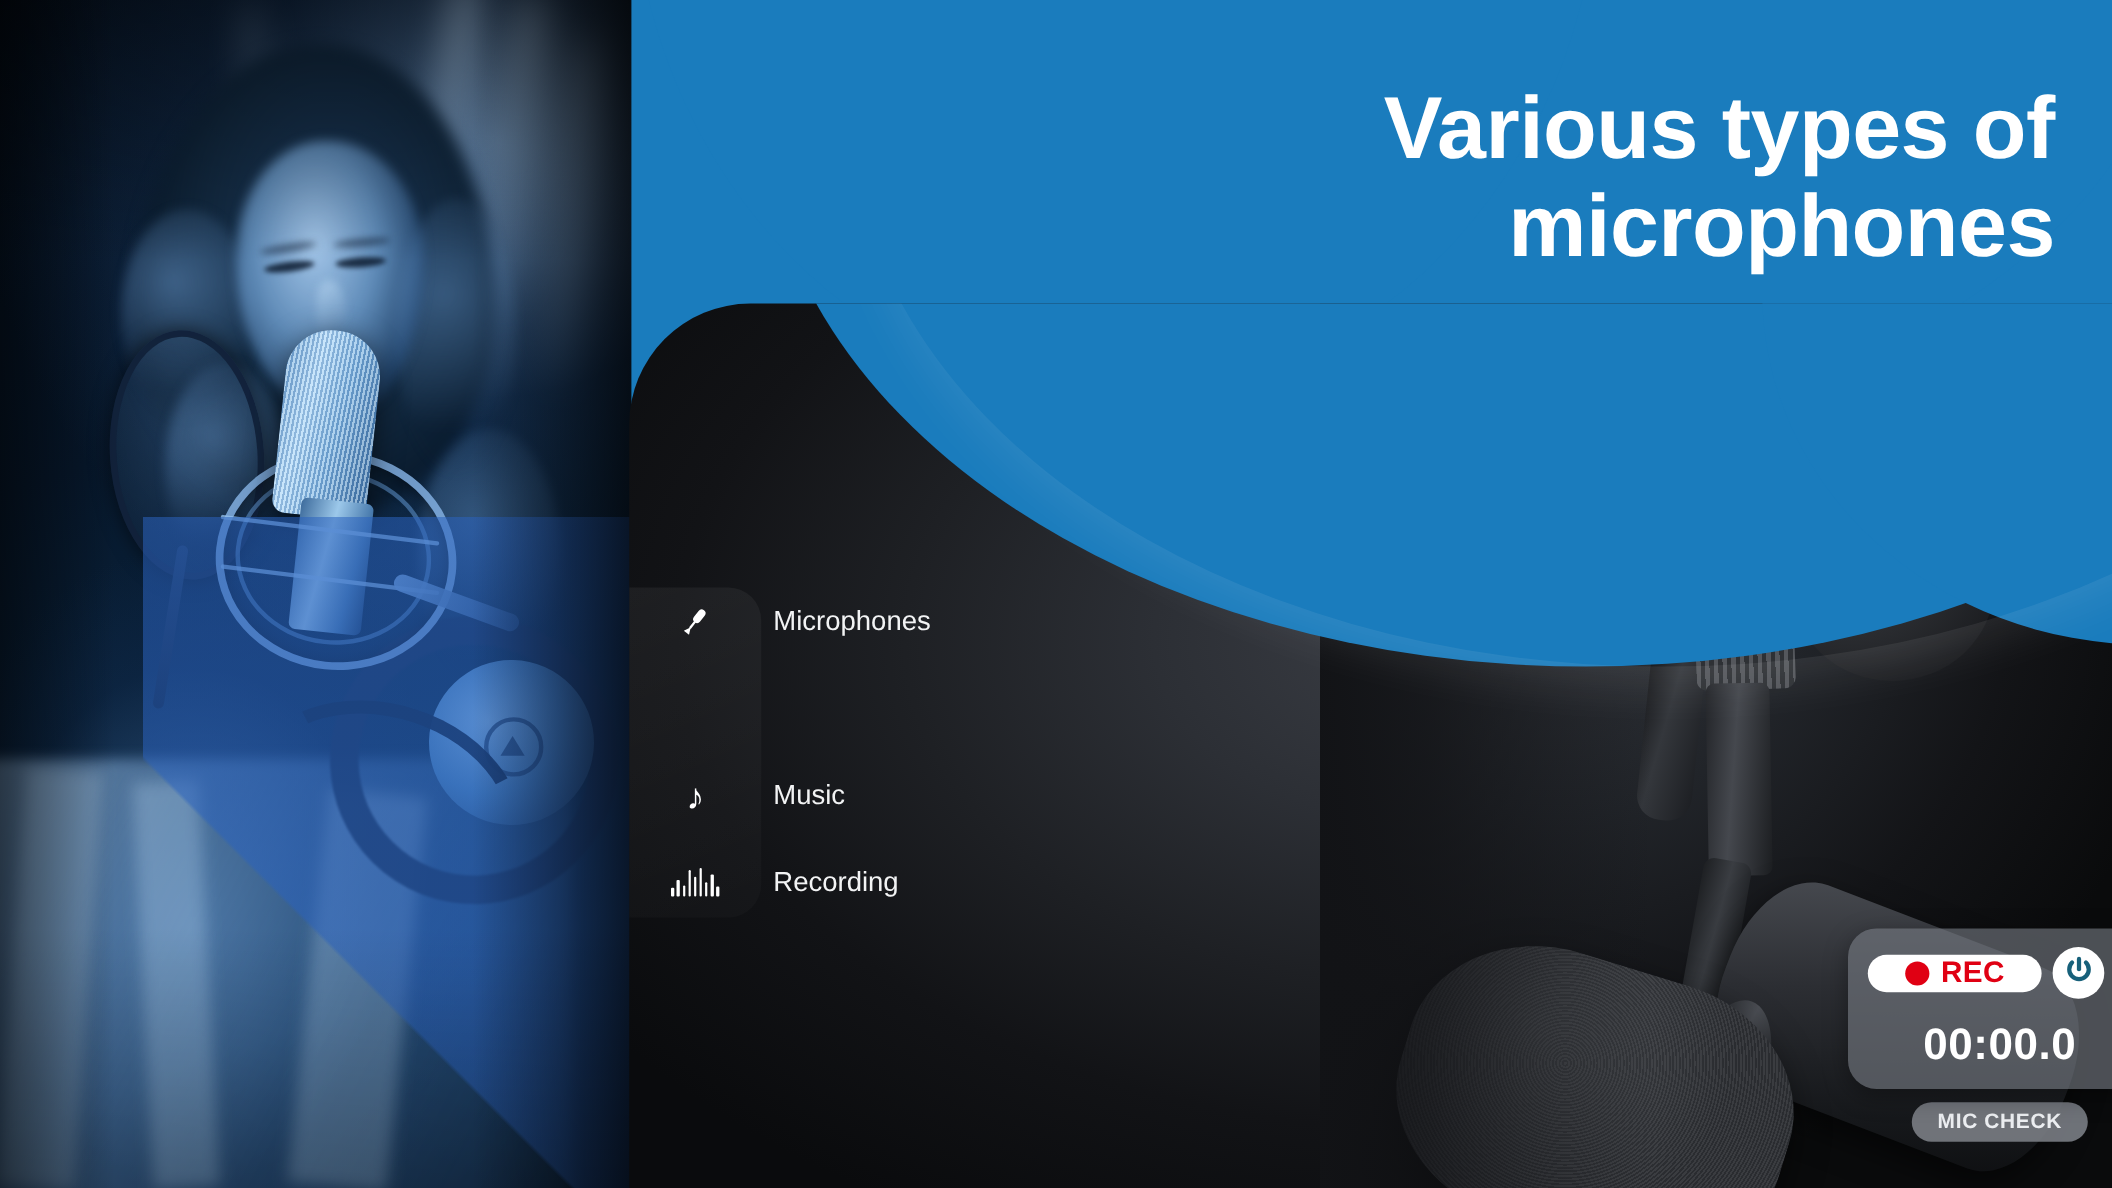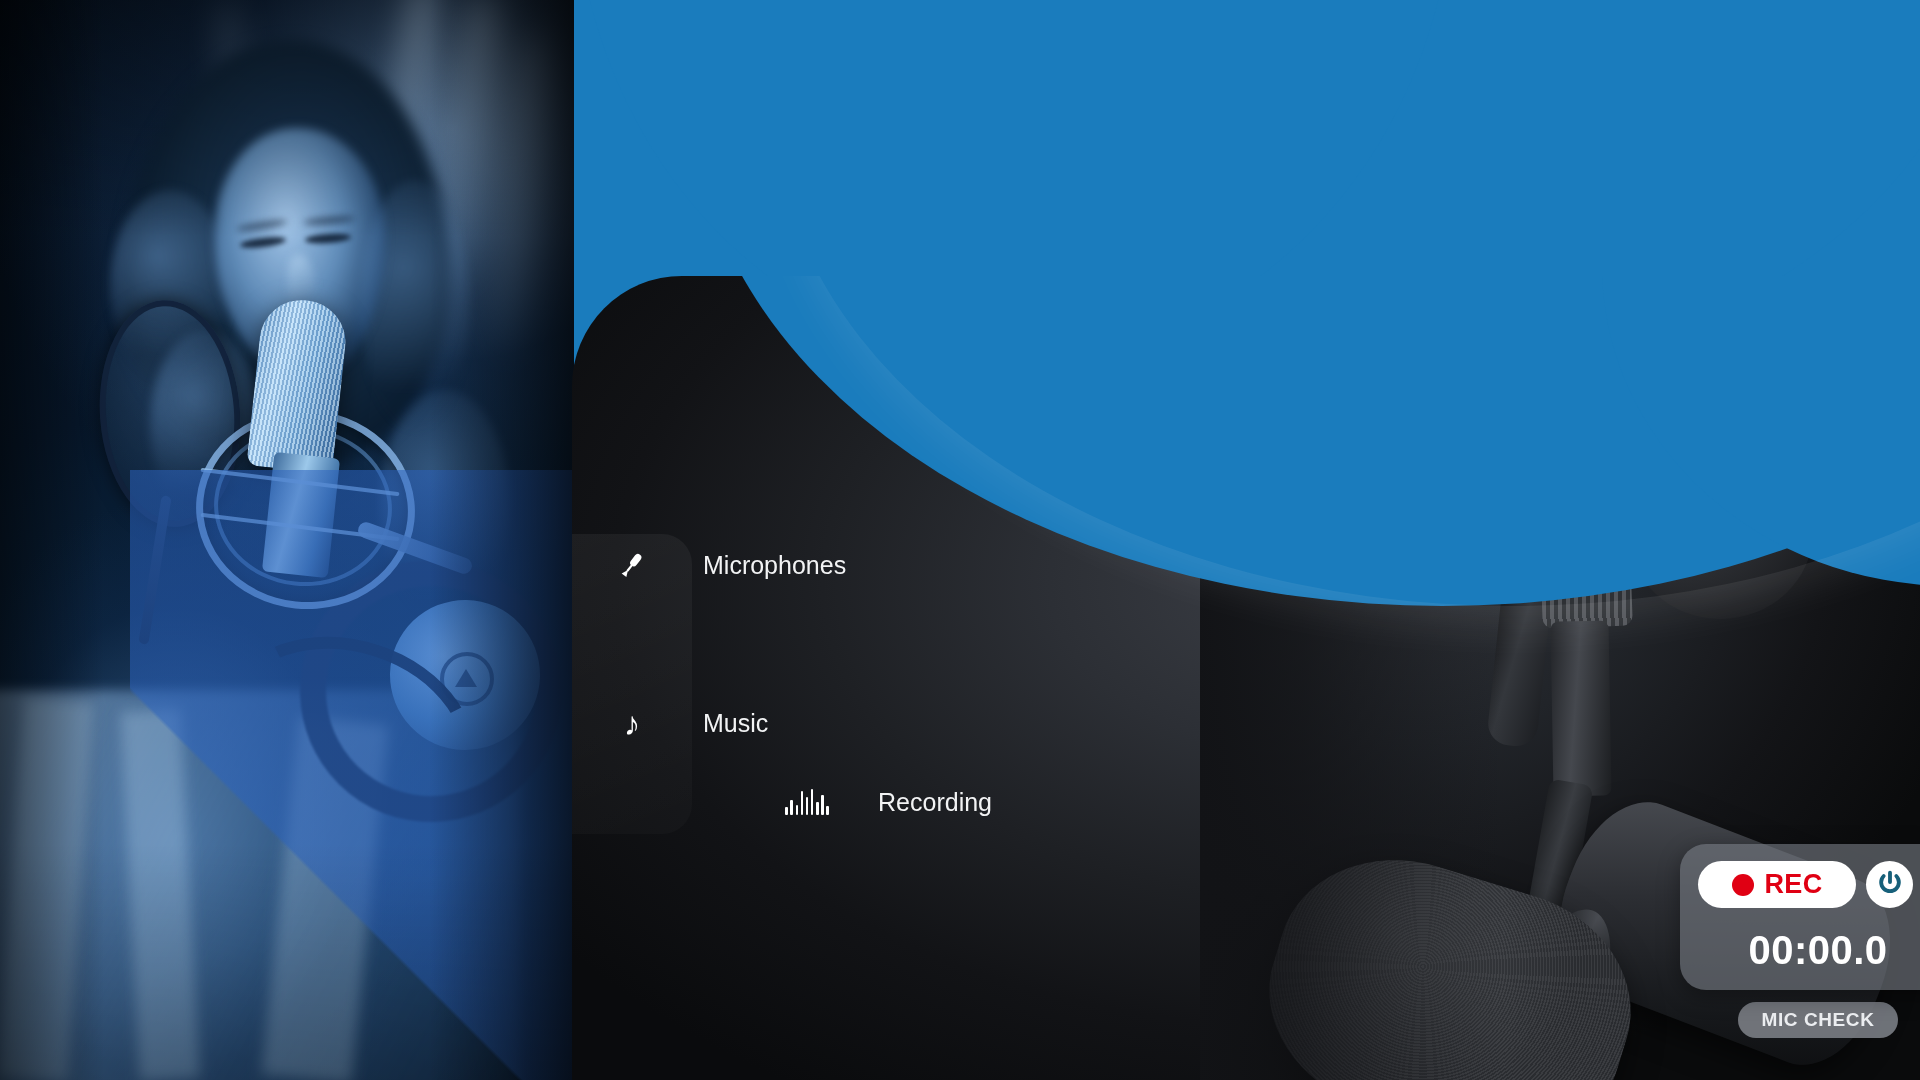--- a/index.html
+++ b/index.html
@@ -478,21 +478,21 @@
     background: rgba(118,122,131,0.62);
     border-radius: 26px;
     position: relative;
     box-shadow: 0 6px 22px rgba(0,0,0,0.35);
   }
   .rec-row {
     position: absolute; left: 18px; top: 17px;
     display: flex; align-items: center; gap: 10px;
   }
   .rec-btn {
-    width: 158px; height: 47px;
+    width: 158px; height: 34px;
     background: #ffffff;
     border-radius: 24px;
     display: flex; align-items: center; justify-content: center;
     gap: 11px;
   }
   .rec-dot {
     width: 22px; height: 22px; border-radius: 50%;
     background: #e00013;
   }
   .rec-label {
@@ -620,21 +620,21 @@
       </div>
 
 
       <div class="nav-item" style="top:158px;">
         <span class="nav-icon">
           <span class="note">♪</span>
         </span>
         <span class="nav-label">Music</span>
       </div>
 
-      <div class="nav-item" style="top:237px;justify-content:flex-end;">
+      <div class="nav-item" style="top:237px;">
         <span class="nav-icon">
           <span class="wave">
             <i style="height:8px"></i>
               <i style="height:15px"></i>
               <i style="height:10px"></i>
             <i style="height:24px"></i>
               <i style="height:18px"></i>
               <i style="height:26px"></i>
             <i style="height:13px"></i>
               <i style="height:20px"></i>
@@ -661,14 +661,18 @@
             </span>
           </div>
         </div>
         <div class="timer">00:00.0</div>
       </div>
       <div class="miccheck">MIC CHECK</div>
     </div>
 
   </div>
 
+  <h1 class="title">
+    <span class="l">Various types of</span>
+    <span class="l">microphones</span>
+  </h1>
 
 </div>
 
 </body></html>

